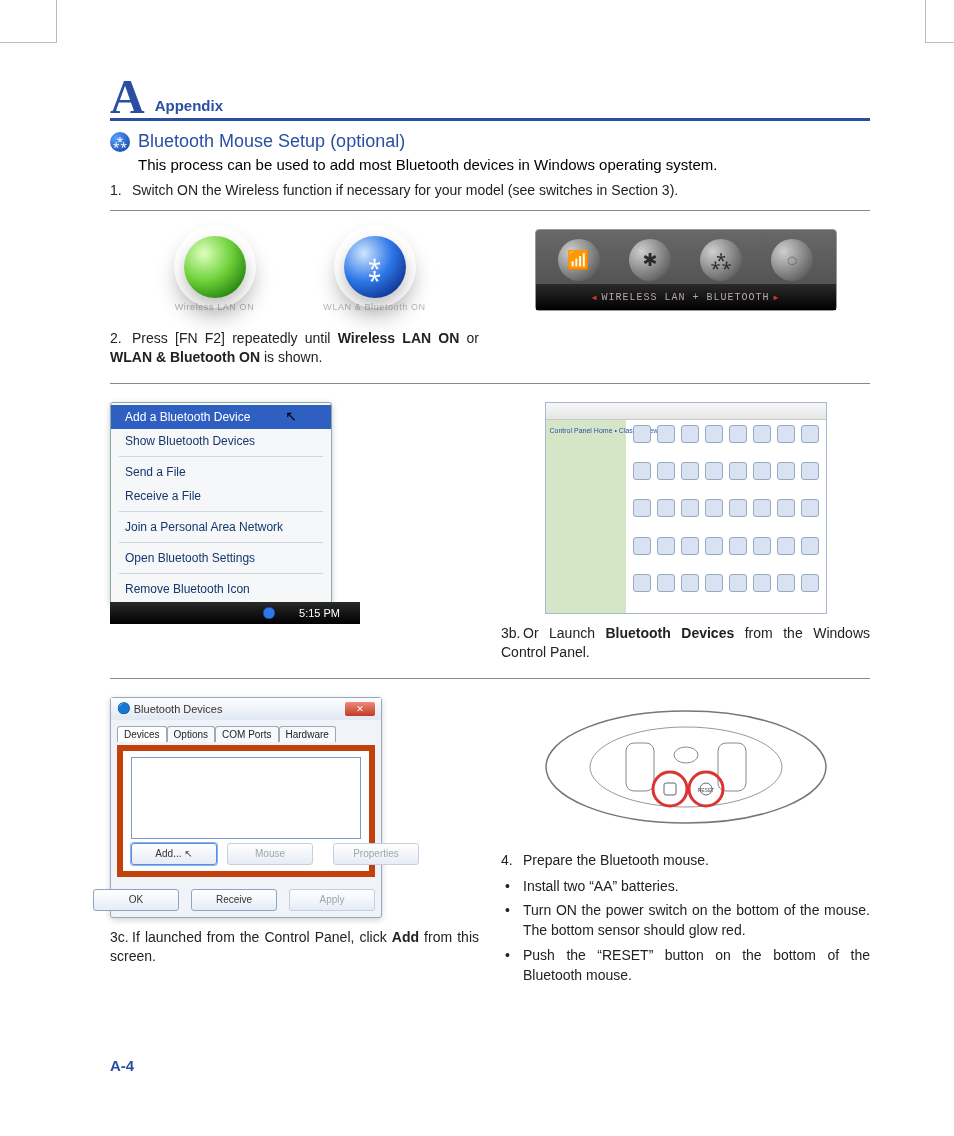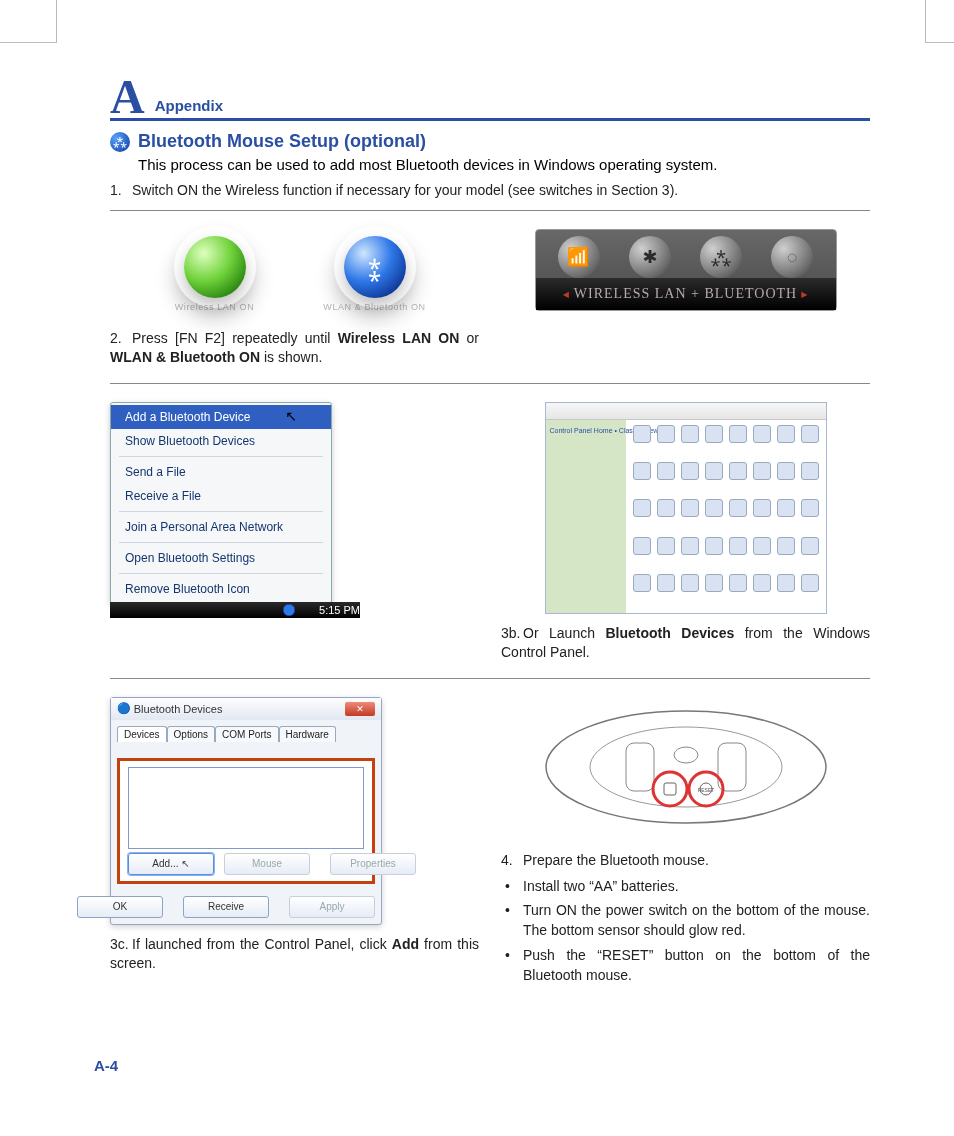--- a/index.html
+++ b/index.html
@@ -6,74 +6,74 @@
   .sheet{position:relative;width:954px;height:1136px;background:#fff}
   .crop{position:absolute;border:1px solid #bbb;background:#fff}
   .crop.tl{left:0;top:0;width:56px;height:42px;border-left:none;border-top:none}
   .crop.tr{right:0;top:0;width:28px;height:42px;border-right:none;border-top:none}
   .page{position:absolute;left:110px;top:78px;width:760px}
   .appx{display:flex;align-items:flex-end;border-bottom:3px solid #2a4fa2;padding-bottom:2px}
   .appx .A{font-size:48px;font-weight:bold;color:#2a4fa2;line-height:.8;margin-right:10px;font-family:Georgia,serif}
   .appx .label{font-size:15px;font-weight:bold;color:#2a4fa2;margin-bottom:2px}
   .titleRow{display:flex;align-items:center;margin-top:10px}
   .btIcon{width:20px;height:20px;border-radius:50%;background:radial-gradient(circle at 30% 30%,#5aa0ff,#0a3aa0);margin-right:8px;display:flex;align-items:center;justify-content:center;color:#fff;font-size:12px}
-  .title{font-size:18px;font-weight:bold;color:#2a4fa2}
+  .title{font-size:18px;font-weight:normal;color:#2a4fa2}
   .intro{font-family:Liberation Sans, sans-serif;font-size:15px;margin:4px 0 8px 28px;color:#000}
   .hr{border:none;border-top:1px solid #888;margin:10px 0 12px}
   .col2{display:flex;gap:22px}
   .col{flex:1;min-width:0}
   .step{font-size:14px;line-height:1.35;margin:0 0 6px;text-align:justify}
   .step .n{display:inline-block;width:22px}
   b{font-weight:bold}
   .fig{display:flex;align-items:center;justify-content:center;margin:6px 0 10px}
   .osdWrap{width:330px;height:90px;display:flex;gap:40px;align-items:center;justify-content:center}
   .osd{width:120px;text-align:center}
   .orb{width:62px;height:62px;border-radius:50%;margin:0 auto 4px;position:relative;box-shadow:0 8px 16px rgba(0,0,0,.25)}
   .orb::after{content:"";position:absolute;inset:-10px;border-radius:50%;box-shadow:0 12px 20px rgba(0,0,0,.18)}
   .orb.green{background:radial-gradient(circle at 32% 28%,#dfffbf,#6fd23a 45%,#1f7a0b 85%)}
   .orb.blue{background:radial-gradient(circle at 32% 28%,#cfe6ff,#2f78e8 45%,#0a2e8a 85%);display:flex;align-items:center;justify-content:center;color:#fff;font-size:24px}
   .osd .cap{font-size:9px;letter-spacing:.6px;color:#b7b7b7;text-shadow:0 1px 0 #fff}
   .console{width:300px;height:80px;border:1px solid #999;border-radius:4px;background:linear-gradient(#686868,#4a4a4a);display:flex;flex-direction:column}
   .consIcons{flex:1;display:flex;align-items:center;justify-content:space-around;padding:6px 8px 0}
   .ci{width:42px;height:42px;border-radius:50%;background:radial-gradient(circle at 30% 30%,#cfcfcf,#6b6b6b 70%,#3a3a3a);display:flex;align-items:center;justify-content:center;font-size:18px;color:#2b2b2b}
-  .consBar{height:32px;background:linear-gradient(#2b2b2b,#000);display:flex;align-items:center;justify-content:center;font-size:14px;letter-spacing:1px;color:#b7a9a9;font-family:Liberation Serif, serif}
+  .consBar{height:26px;background:linear-gradient(#2b2b2b,#000);display:flex;align-items:center;justify-content:center;font-size:10px;letter-spacing:1px;color:#b7a9a9;font-family:Liberation Mono, monospace}
   .consBar::before{content:"◀";color:#c0392b;margin-right:4px;font-size:8px}
   .consBar::after{content:"▶";color:#c0392b;margin-left:4px;font-size:8px}
   .fig3{width:250px}
   .menuBox{width:220px;background:#f6f7f9;border:1px solid #8aa;border-radius:3px;box-shadow:0 2px 6px rgba(0,0,0,.22);padding:2px 0;font-size:12px;color:#14366e}
   .menuBox .mi{padding:5px 14px}
   .menuBox .msep{height:1px;margin:3px 8px;background:#cfd6e0}
   .menuBox .sel{background:#2f5fc0;color:#fff;position:relative}
   .menuBox .sel::after{content:"↖";position:absolute;right:34px;top:3px;color:#000;font-size:14px}
-  .tray{height:16px;margin-top:-2px;background:linear-gradient(#2a2a2a,#000);display:flex;align-items:center;justify-content:flex-end;padding:0 0;gap:24px;font-size:11px;color:#fff}
+  .tray{height:22px;margin-top:-2px;background:linear-gradient(#2a2a2a,#000);display:flex;align-items:center;justify-content:flex-end;padding:0 20px;gap:24px;font-size:11px;color:#fff}
   .tray .ico{width:12px;height:12px;border-radius:50%;background:#2f78e8;box-shadow:0 0 0 .5px #0a2e8a inset}
   .cpanel{width:280px;height:210px;border:1px solid #a7b8d0;background:linear-gradient(90deg,#d5e6c7 0 80px,#fff 80px);position:relative;font-size:6px;color:#2a4fa2}
   .cpanel .hdr{position:absolute;left:0;right:0;top:0;height:16px;background:linear-gradient(#f7f7f7,#e6e6e6);border-bottom:1px solid #c7c7c7}
   .cpanel .side{position:absolute;left:4px;top:22px;font-size:7px;color:#2a4fa2;line-height:1.6}
   .cpanel .grid{position:absolute;left:86px;top:22px;right:6px;bottom:6px;display:grid;grid-template-columns:repeat(8,1fr);gap:4px}
   .cpanel .grid div{height:26px;display:flex;flex-direction:column;align-items:center}
   .cpanel .grid div::before{content:"";width:16px;height:16px;background:#d8e2f2;border:1px solid #9ab;border-radius:3px;margin-bottom:1px}
   .dlg{width:270px;border:1px solid #97a6c2;background:#f0f3f7;font-size:11px;box-shadow:0 2px 6px rgba(0,0,0,.18);border-radius:3px}
   .dlg .ttl{height:22px;background:linear-gradient(#fdfdfe,#e2e8f2);display:flex;align-items:center;padding:0 6px;font-size:11px;color:#333}
   .dlg .ttl .x{margin-left:auto;width:30px;height:14px;border-radius:2px;background:linear-gradient(#f08a7a,#c13a24);color:#fff;font-size:9px;display:flex;align-items:center;justify-content:center}
   .dlg .tabs{display:flex;gap:0;padding:6px 6px 0;font-size:10px}
   .dlg .tab{padding:2px 6px;border:1px solid #9ab;background:#f7f9fc;border-bottom:none;border-radius:3px 3px 0 0}
   .dlg .tab.on{background:#fff}
-  .dlg .body{margin:16px 6px 6px;background:#fff;border:3px solid #c2410c;height:120px;position:relative}
+  .dlg .body{margin:3px 6px 6px;background:#fff;border:6px solid #c2410c;height:120px;position:relative}
   .dlg .body .list{position:absolute;left:8px;top:6px;right:8px;height:80px;border:1px solid #7f9acb;background:#fff}
   .dlg .body .row{position:absolute;bottom:6px;left:8px;right:8px;display:flex;gap:10px}
-  .dlg .foot{display:flex;justify-content:flex-end;gap:20px;padding:6px}
+  .dlg .foot{display:flex;justify-content:flex-end;gap:12px;padding:6px}
   .btn{height:20px;min-width:64px;padding:0 10px;border:1px solid #8fa3c4;border-radius:3px;background:linear-gradient(#fff,#e6ecf6);font-size:10px;display:flex;align-items:center;justify-content:center;color:#333}
   .btn.dis{color:#9aa;border-color:#c7cfdd}
   .btn.focus{border-color:#5a8de0;box-shadow:0 0 0 1px #88b3f2}
   .mouse{width:300px}
   .mouse svg{width:100%;height:auto}
   .bul{font-size:14px;line-height:1.45;margin:4px 0;padding-left:22px;position:relative;text-align:justify}
   .bul::before{content:"•";position:absolute;left:4px;top:0}
-  .pgnum{position:absolute;left:94px;bottom:62px;font-size:15px;font-weight:bold;color:#2a4fa2}
+  .pgnum{position:absolute;left:110px;bottom:62px;font-size:15px;font-weight:bold;color:#2a4fa2}
 </style>
 </head>
 <body>
 <div class="sheet">
   <div class="crop tl"></div>
     <div class="crop tr"></div>
 
   <div class="page">
     <div class="appx">
       <div class="A">A</div>

